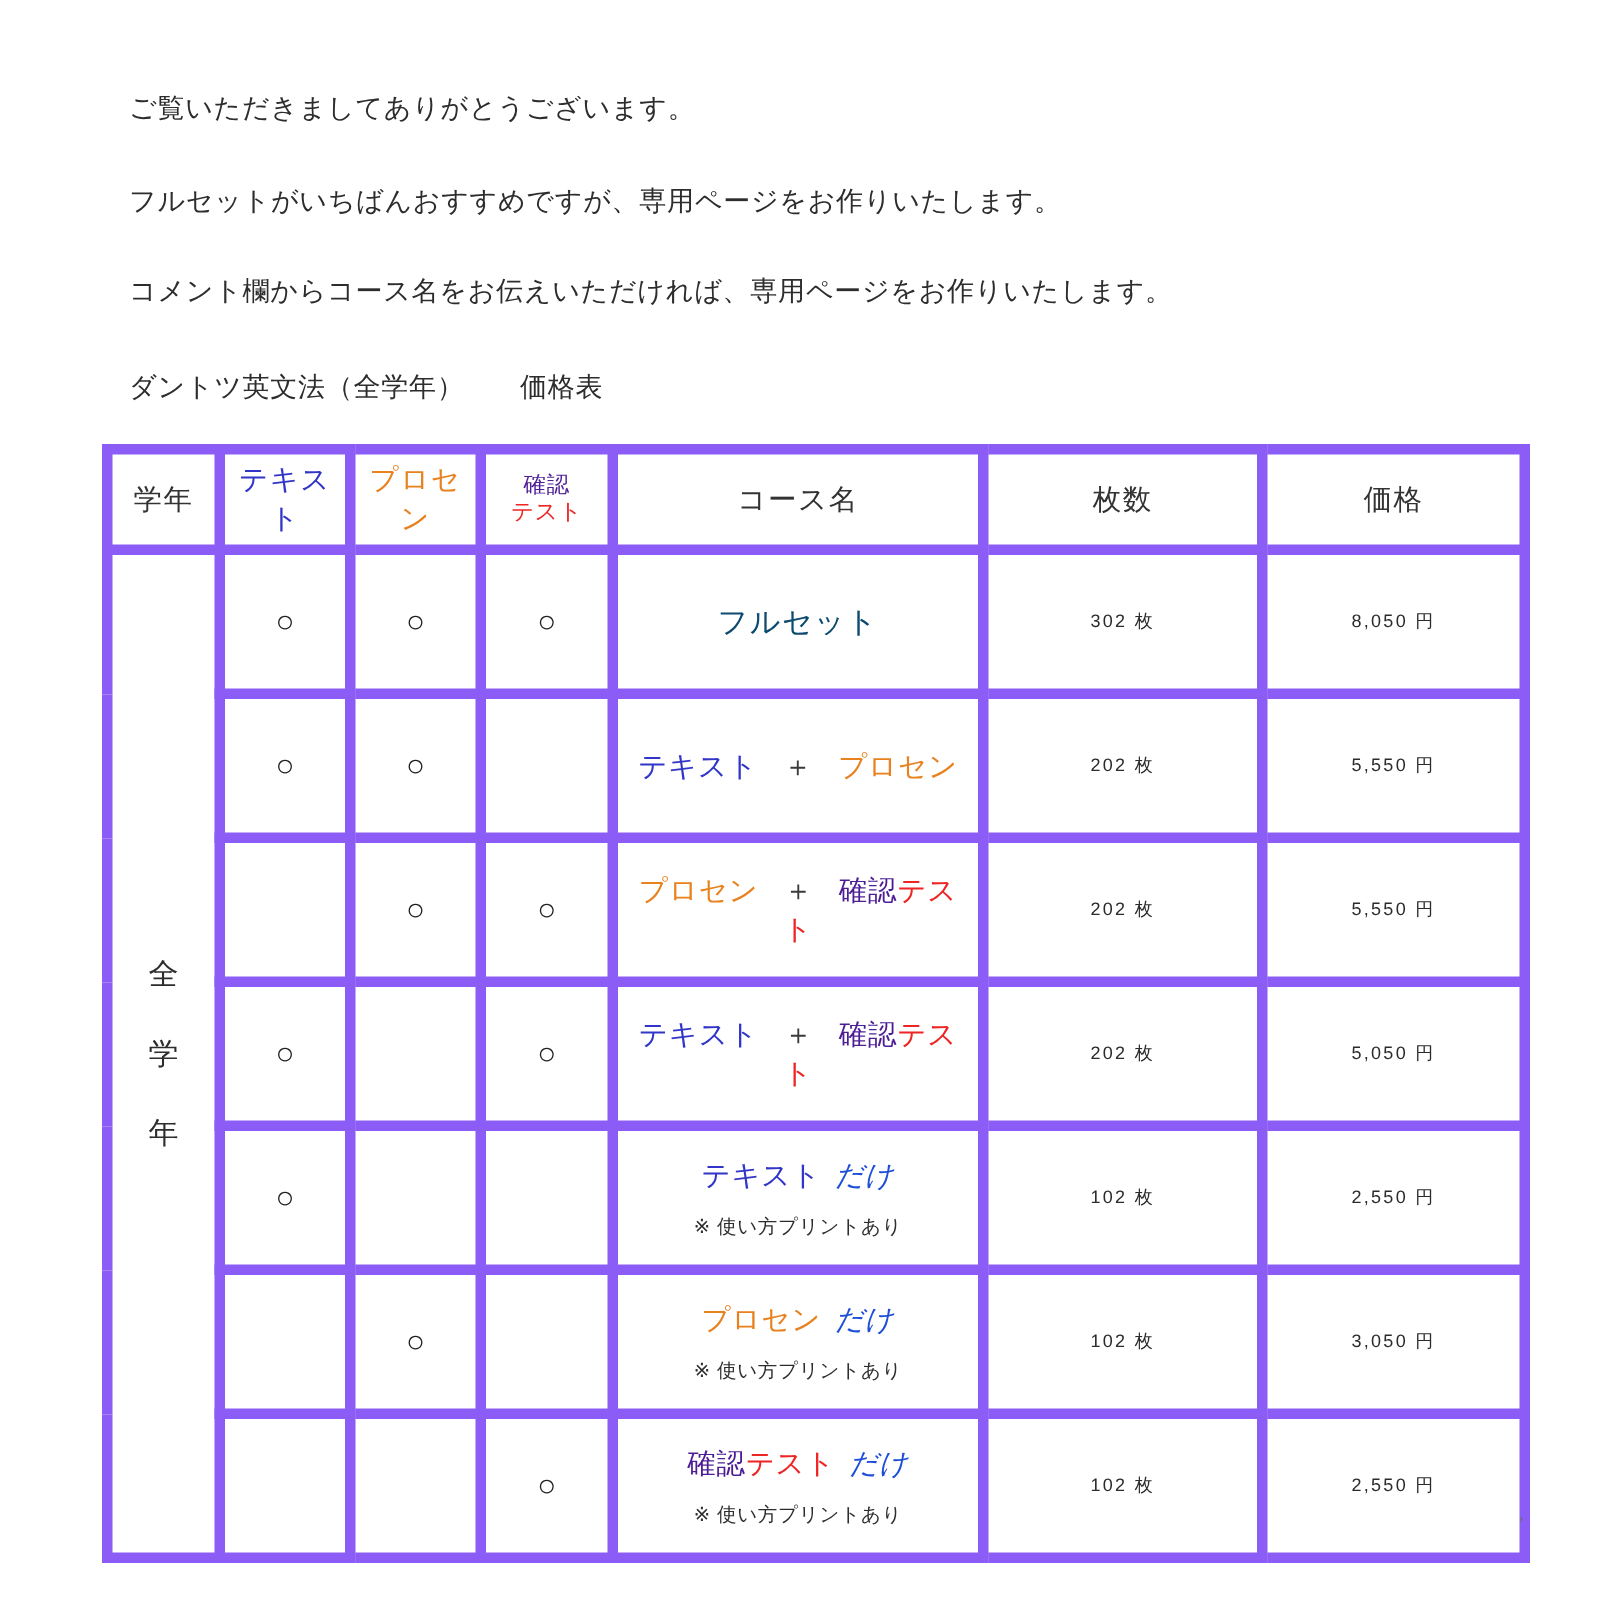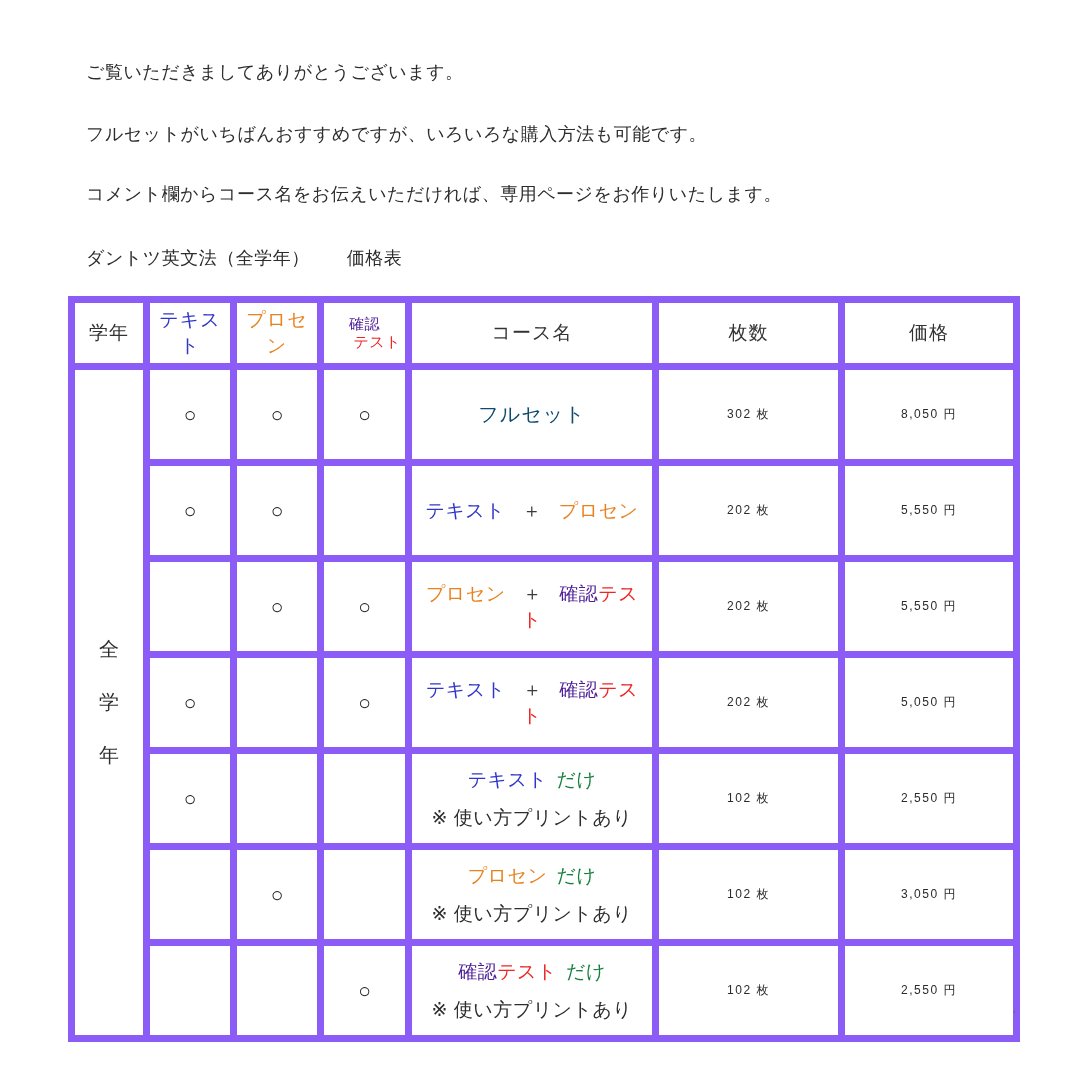--- a/index.html
+++ b/index.html
@@ -45,54 +45,54 @@
   }
   .price-table thead tr { height: 47px; }
   .price-table tbody tr { height: 96px; }
 
   .hdr { font-size: 19px; color: #333333; letter-spacing: 1px; }
   .hdr-small { font-size: 15px; line-height: 1.2; letter-spacing: 0.5px; }
 
   .c-blue   { color: #3236c8; font-family: Liberation Serif, serif; }
   .c-orange { color: #e8821f; }
   .c-red1   { color: #4c1d95; }
-  .c-red2   { color: #ee2525; text-align: right; }
+  .c-red2   { color: #ee2525; }
 
   .grade-cell { font-size: 20px; color: #2d2d2d; }
   .grade-stack {
     display: flex;
     flex-direction: column;
     align-items: center;
     gap: 26px;
   }
 
   .mark-cell { font-size: 21px; color: #222222; }
 
   .course-cell { font-size: 19px; letter-spacing: 0.5px; }
   .course-main { font-size: 20px; color: #0c4a6e; letter-spacing: 1px; }
   .plus { color: #3a3a3a; margin: 0 17px; }
-  .dake { color: #15803d; margin-left: 9px; }
+  .dake { color: #1d4ed8; margin-left: 9px; font-style: italic; }
   .course-line1 { margin-bottom: 12px; }
-  .course-note { color: #2d2d2d; font-size: 19px; letter-spacing: 0.5px; }
+  .course-note { color: #2d2d2d; font-size: 13px; letter-spacing: 0.5px; }
 
   .num-cell { font-size: 12px; color: #2b2b2b; letter-spacing: 1.5px; }
 
   .corner-mark {
     position: absolute;
     left: 1013px;
     top: 1009px;
     font-size: 12px;
     color: #6a6a6a;
   }
 </style>
 </head>
 <body>
 
 <div id="line1" class="intro-line">ご覧いただきましてありがとうございます。</div>
-<div id="line2" class="intro-line">フルセットがいちばんおすすめですが、いろいろな購入方法も可能です。</div>
+<div id="line2" class="intro-line">フルセットがいちばんおすすめですが、専用ページをお作りいたします。</div>
 <div id="line3" class="intro-line">コメント欄からコース名をお伝えいただければ、専用ページをお作りいたします。</div>
 <div id="tableTitle" class="intro-line">ダントツ英文法（全学年）　　価格表</div>
 
 <table class="price-table">
   <colgroup>
     <col style="width:75px">
       <col style="width:87px">
       <col style="width:87px">
       <col style="width:88px">
     <col style="width:247px">

